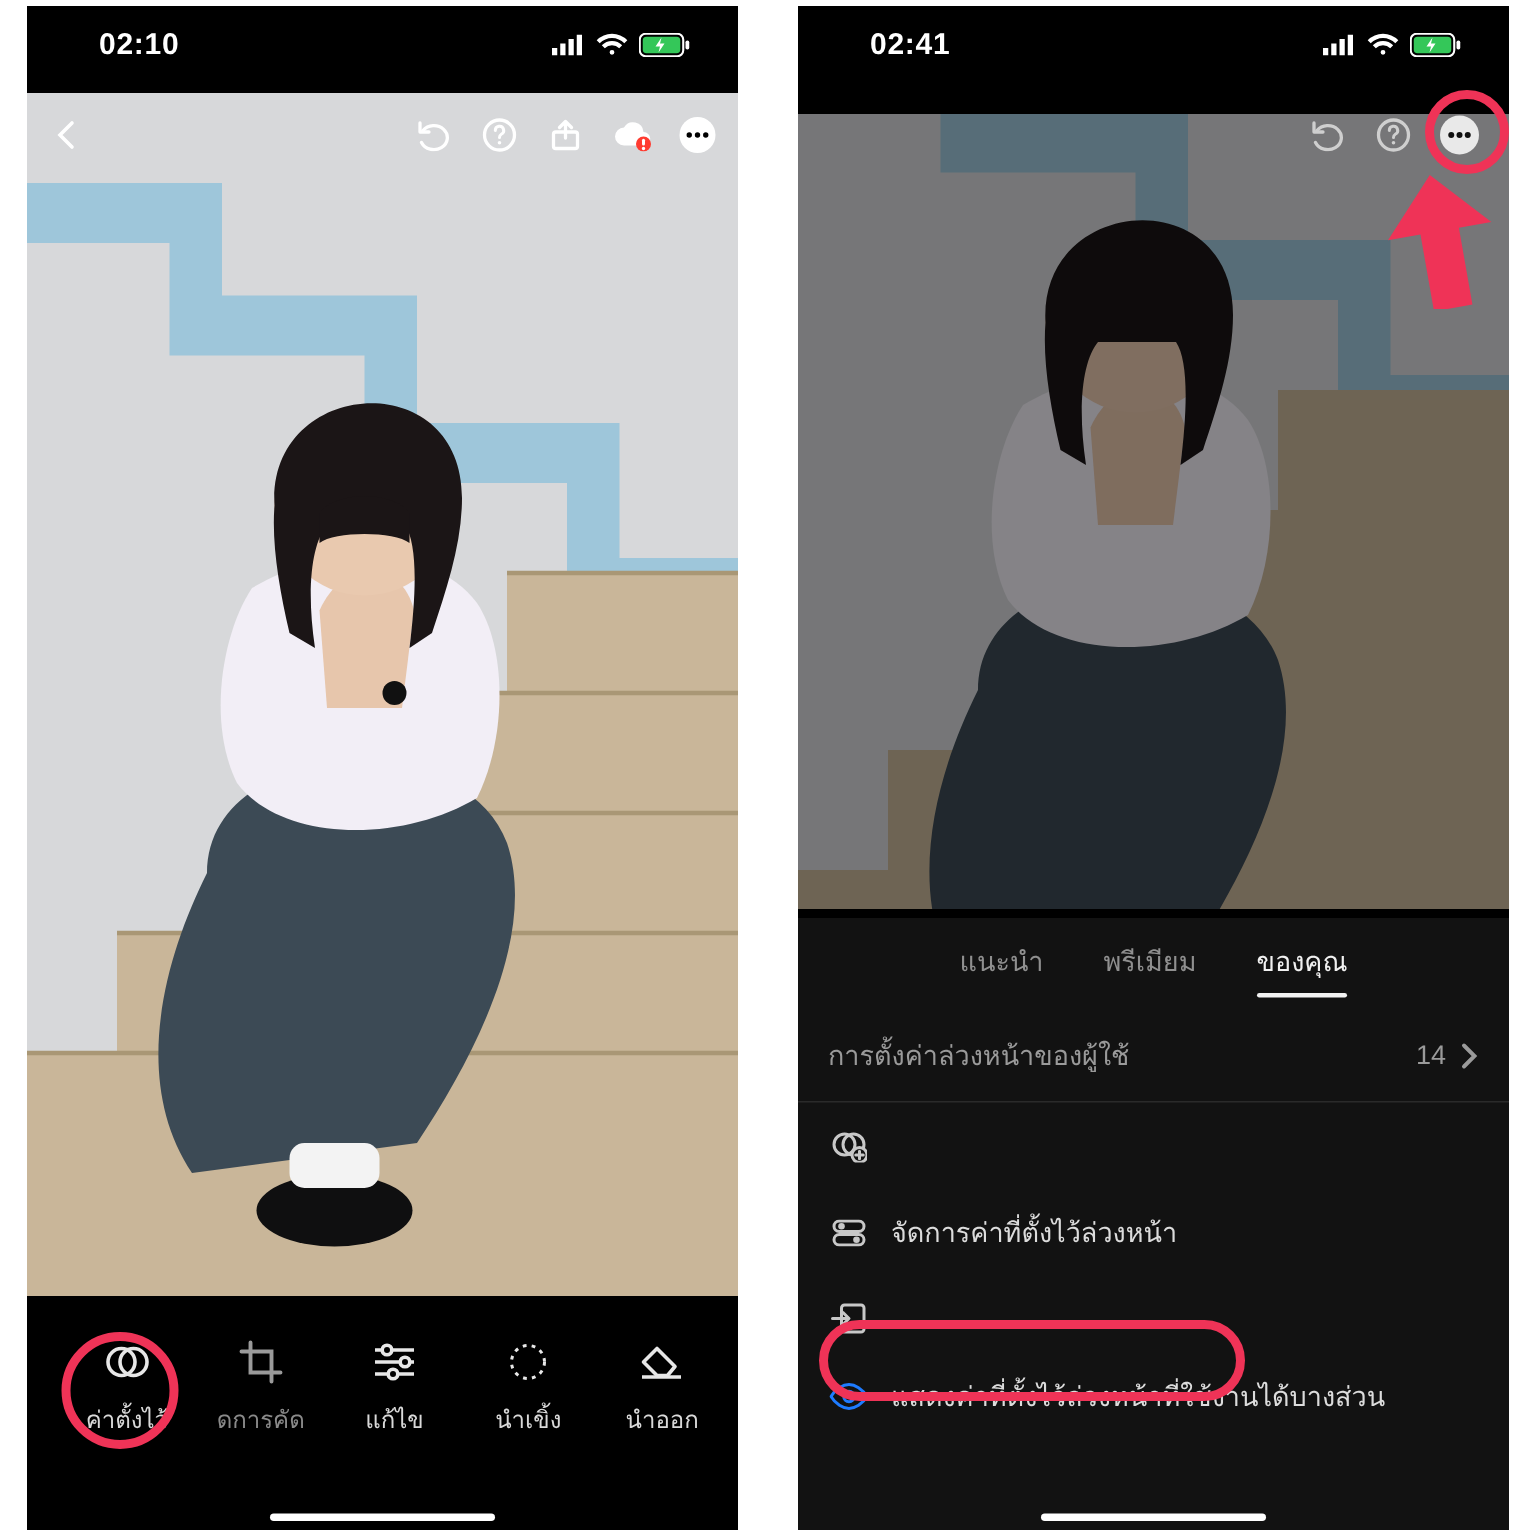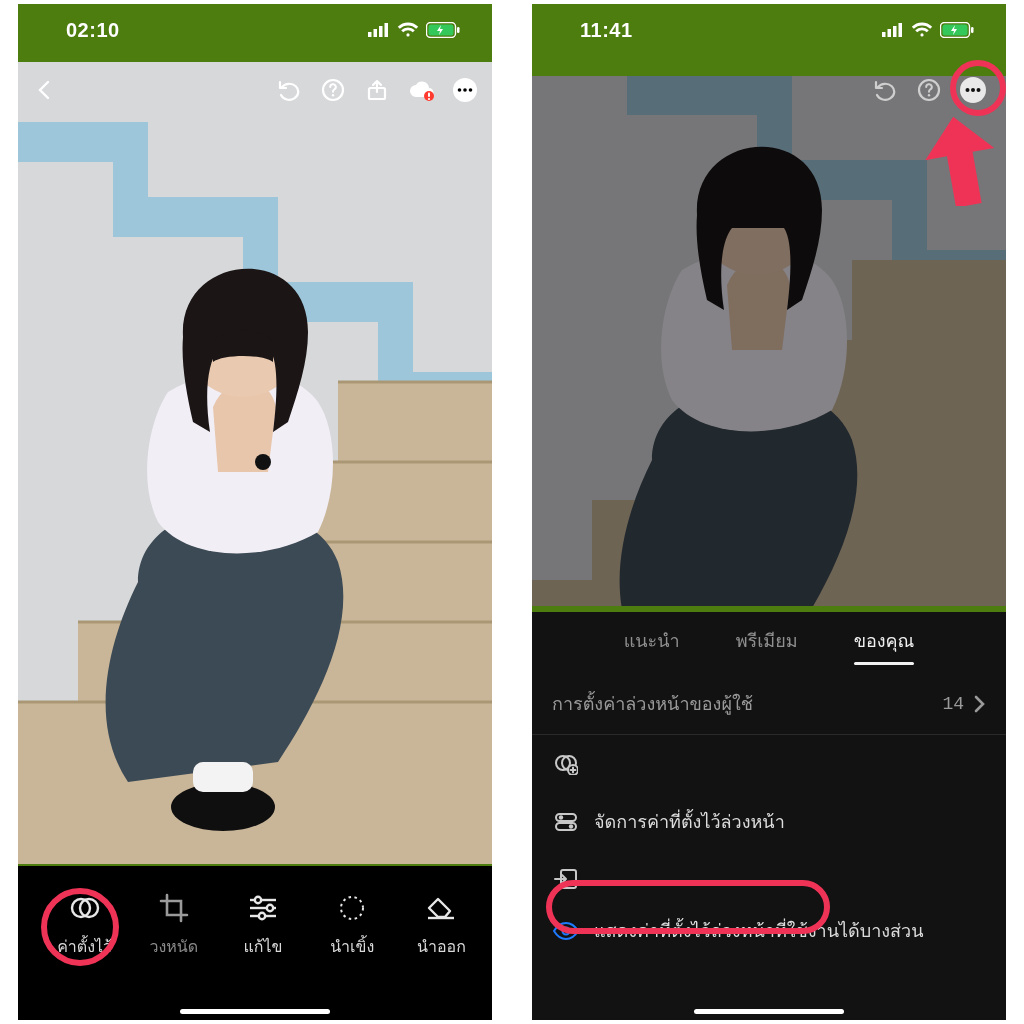--- a/index.html
+++ b/index.html
@@ -1,18 +1,18 @@
 <!DOCTYPE html>
 <html><head>
 <meta charset="utf-8">
 <style>
   * { box-sizing: border-box; margin: 0; padding: 0; }
   html, body { width: 1024px; height: 1024px; background: #fff; font-family: -apple-system, "Helvetica Neue", Arial, sans-serif; }
   .container { display: flex; gap: 40px; padding: 4px 0; height: 1024px; justify-content: center; }
-  .phone { width: 474px; height: 1016px; background: #4d7c0f; border-radius: 0; position: relative; overflow: hidden; color: #fff; }
+  .phone { width: 474px; height: 1016px; background: #000000; border-radius: 0; position: relative; overflow: hidden; color: #fff; }
   
   .statusbar { position: absolute; top: 0; left: 0; right: 0; height: 52px; display: flex; align-items: center; justify-content: space-between; padding: 0 32px 0 48px; z-index: 20; }
   .time { font-size: 20px; font-weight: 600; letter-spacing: 0.5px; }
   .status-icons { display: flex; align-items: center; gap: 7px; }
   .status-icons svg { display:block; }
   
   .topbar { position: absolute; top: 64px; left: 0; right: 0; height: 44px; display: flex; align-items: center; justify-content: space-between; padding: 0 12px; z-index: 20; }
   .topbar .left, .topbar .right { display:flex; align-items:center; gap: 14px; }
   .tb-btn { width: 30px; height: 30px; display:flex; align-items:center; justify-content:center; }
   
@@ -28,25 +28,25 @@
   .tool .ic { width:40px; height:40px; display:flex; align-items:center; justify-content:center; color:#e7e7e7; }
   .tool .lbl { font-size: 16px; color:#d9d9d9; white-space:nowrap; }
   .tool.muted .lbl { color:#8a8a8a; }
   .home-ind { position:absolute; bottom:6px; left:50%; transform:translateX(-50%); width:150px; height:5px; background:#fff; border-radius:3px; }
   
   .hl-circle { position:absolute; border:6px solid #ef3357; border-radius:50%; z-index: 30; }
   .hl-round { position:absolute; border:6px solid #ef3357; border-radius: 40px; z-index:30; }
   .arrow { position:absolute; z-index:30; }
   
   .panel { position:absolute; left:0; right:0; bottom:0; top: 608px; background:#121212; }
-  .tabs { display:flex; justify-content:center; gap: 56px; padding: 14px 0 10px; }
+  .tabs { display:flex; justify-content:center; gap: 40px; padding: 14px 0 10px; }
   .tab { font-size: 18px; color:#8f8f8f; padding-bottom: 8px; }
   .tab.active { color:#f0f0f0; position:relative; }
   .tab.active::after { content:""; position:absolute; left:0; right:0; bottom:-2px; height:3px; background:#f2f2f2; border-radius:2px; }
-  .row { display:flex; align-items:center; justify-content:space-between; padding: 16px 20px; color:#a6a6a6; font-size:18px;font-family:Liberation Mono, monospace; }
+  .row { display:flex; align-items:center; justify-content:space-between; padding: 16px 20px; color:#a6a6a6; font-size:18px; }
   .row .left-ic { width:28px; display:flex; justify-content:center; margin-right:14px; color:#c8c8c8; }
   .row .txt { flex:1; color:#dcdcdc; }
   .row.muted .txt { color:#9a9a9a; }
   .sep { height:1px; background:#2a2a2a; margin: 0 0; }
   .row .right-g { display:flex; align-items:center; gap:10px; color:#9a9a9a;text-align:right; }
   .link-blue { color:#1e7bff; }
   .row.small { padding-top:10px; padding-bottom:10px; }
 </style>
 </head>
 <body>
@@ -177,21 +177,21 @@
               </svg>
           </div>
           <div class="lbl">ค่าตั้งไว้</div>
         </div>
         <div class="tool muted">
           <div class="ic">
             <svg width="30" height="30" viewBox="0 0 30 30">
                 <path d="M8 2v20h20M2 8h20v20" stroke="#9a9a9a" stroke-width="2.6" fill="none" stroke-linecap="round"></path>
               </svg>
           </div>
-          <div class="lbl">วงหนัด</div>
+          <div class="lbl">ดการคัด</div>
         </div>
         <div class="tool">
           <div class="ic">
             <svg width="30" height="26" viewBox="0 0 30 26">
                 <line x1="2" y1="5" x2="28" y2="5" stroke="#e7e7e7" stroke-width="2.4"></line>
                 <circle cx="10" cy="5" r="3.2" fill="#000" stroke="#e7e7e7" stroke-width="2.4"></circle>
                 <line x1="2" y1="13" x2="28" y2="13" stroke="#e7e7e7" stroke-width="2.4"></line>
                 <circle cx="22" cy="13" r="3.2" fill="#000" stroke="#e7e7e7" stroke-width="2.4"></circle>
                 <line x1="2" y1="21" x2="28" y2="21" stroke="#e7e7e7" stroke-width="2.4"></line>
                 <circle cx="14" cy="21" r="3.2" fill="#000" stroke="#e7e7e7" stroke-width="2.4"></circle>
@@ -218,21 +218,21 @@
         </div>
       </div>
       <div class="home-ind"></div>
     </div>
 
     <div class="hl-circle" style="width:78px;height:78px;left:23px;bottom:54px;"></div>
   </div>
 
   <div class="phone">
     <div class="statusbar">
-      <div class="time">11:41</div>
+      <div class="time">02:41</div>
       <div class="status-icons">
         <svg width="22" height="14" viewBox="0 0 22 14">
             <rect x="0" y="9" width="3.5" height="5" fill="#fff"></rect>
             <rect x="5.5" y="6" width="3.5" height="8" fill="#fff"></rect>
             <rect x="11" y="3" width="3.5" height="11" fill="#fff"></rect>
             <rect x="16.5" y="0" width="3.5" height="14" fill="#fff"></rect>
           </svg>
         <svg width="22" height="16" viewBox="0 0 22 16">
             <path d="M11 14.5a1.6 1.6 0 1 0 0-3.2 1.6 1.6 0 0 0 0 3.2zM4.2 8.2a9.6 9.6 0 0 1 13.6 0l-2 2a6.8 6.8 0 0 0-9.6 0l-2-2zM.8 4.8a14.4 14.4 0 0 1 20.4 0l-2 2a11.6 11.6 0 0 0-16.4 0l-2-2z" fill="#fff"></path>
           </svg>

